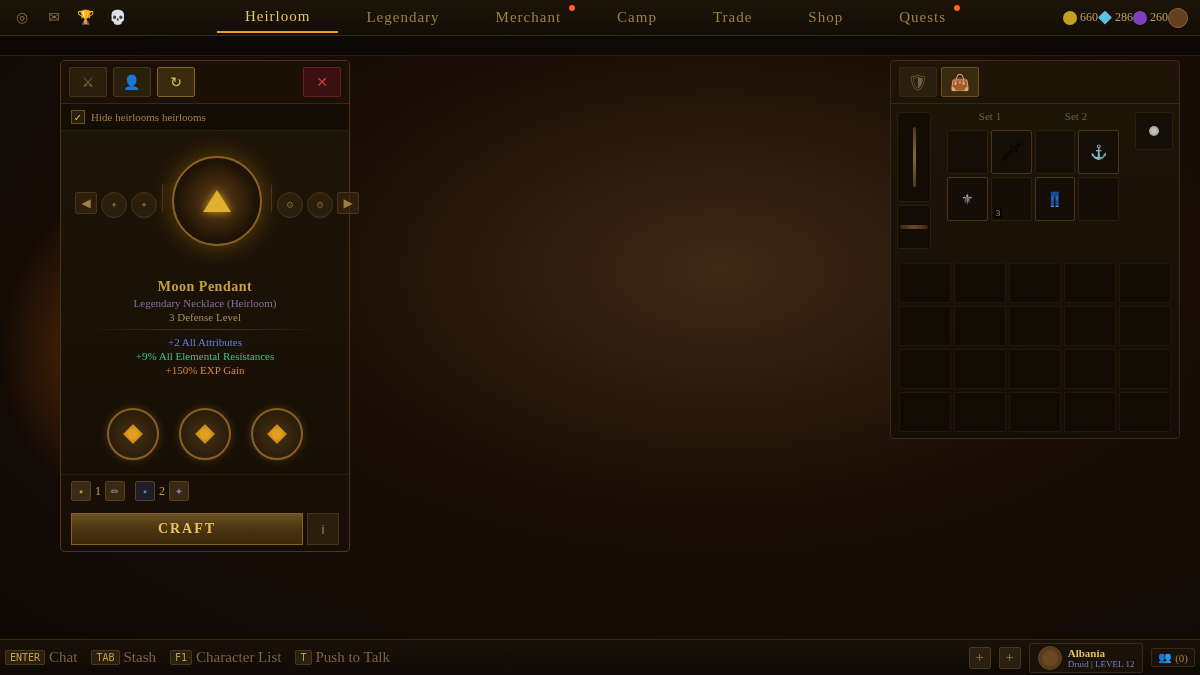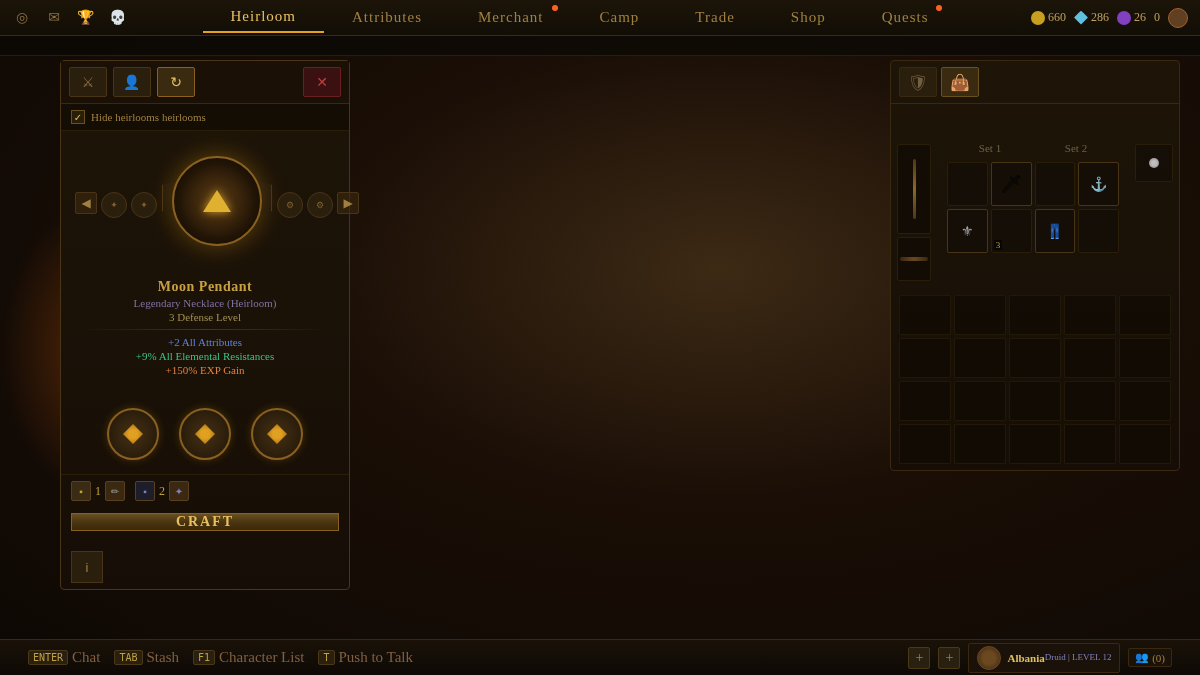--- a/index.html
+++ b/index.html
@@ -80,21 +80,20 @@
       position: absolute;
       top: 2px; right: 14px;
       width: 6px; height: 6px;
       background: #ff6020;
       border-radius: 50%;
     }
 
     .nav-resources {
       display: flex;
       align-items: center;
-      gap: 8px;
       padding: 0 12px;
       font-size: 12px;
       color: #c0a060;
     }
 
     .resource-item {
       display: flex;
       align-items: center;
       gap: 3px;
     }
@@ -358,22 +357,21 @@
 
     .mat-count {
       color: #c0a040;
       font-size: 12px;
     }
 
     
     .craft-row {
       padding: 6px 10px;
       display: flex;
-      gap: 20px;
-      flex-direction: column;
+      gap: 4px;
     }
 
     .craft-btn {
       flex: 1;
       height: 32px;
       background: linear-gradient(180deg, #6a5020 0%, #4a3510 50%, #3a2808 100%);
       border: 1px solid #8a6020;
       color: #e8c060;
       font-size: 14px;
       letter-spacing: 2px;
@@ -483,21 +481,21 @@
 
     
     .bottom-bar {
       position: absolute;
       bottom: 0; left: 0; right: 0;
       height: 36px;
       background: linear-gradient(180deg, #1a1208 0%, #0e0906 100%);
       border-top: 1px solid #3a2810;
       display: flex;
       align-items: center;
-      padding: 0 28px;
+      padding: 0 5px;
       gap: 14px;
       z-index: 100;
     }
 
     .hotkey-group {
       display: flex;
       align-items: center;
       gap: 4px;
     }
 
@@ -546,21 +544,21 @@
 
     .char-avatar {
       width: 24px; height: 24px;
       border-radius: 50%;
       background: radial-gradient(circle, #6a4820 40%, #3a2010 100%);
       border: 1px solid #6a4820;
     }
 
     .char-text {
       display: flex;
-      flex-direction: row;
+      flex-direction: column;
     }
 
     .char-name {
       color: #e0c060;
       font-size: 11px;
       font-weight: bold;
     }
 
     .char-class {
       color: #8080c0;
@@ -590,41 +588,40 @@
       width: 3px; height: 60px;
       background: linear-gradient(180deg, #4a3818, #8a6828, #4a3818);
       border-radius: 2px;
     }
 
     
     .right-panel-body {
       display: flex;
       gap: 16px;
       padding: 6px;
-      margin-top: 32px;
     }
 
   </style>
 </head>
 <body>
 
 <div class="bg-scene"></div>
 <div class="forge-glow"></div>
 
 <div class="top-nav">
   <div class="nav-icons">
     <div class="nav-icon">◎</div>
     <div class="nav-icon">✉</div>
     <div class="nav-icon">🏆</div>
     <div class="nav-icon">💀</div>
   </div>
 
   <div class="nav-tabs">
     <div class="nav-tab active">Heirloom</div>
-    <div class="nav-tab">Attributes</div>
+    <div class="nav-tab">Legendary</div>
     <div class="nav-tab" style="position:relative;">
       <span>Merchant</span>
       <span class="alert-dot"></span>
     </div>
     <div class="nav-tab">Camp</div>
     <div class="nav-tab">Trade</div>
     <div class="nav-tab">Shop</div>
     <div class="nav-tab" style="position:relative;">
       <span>Quests</span>
       <span class="alert-dot"></span>

